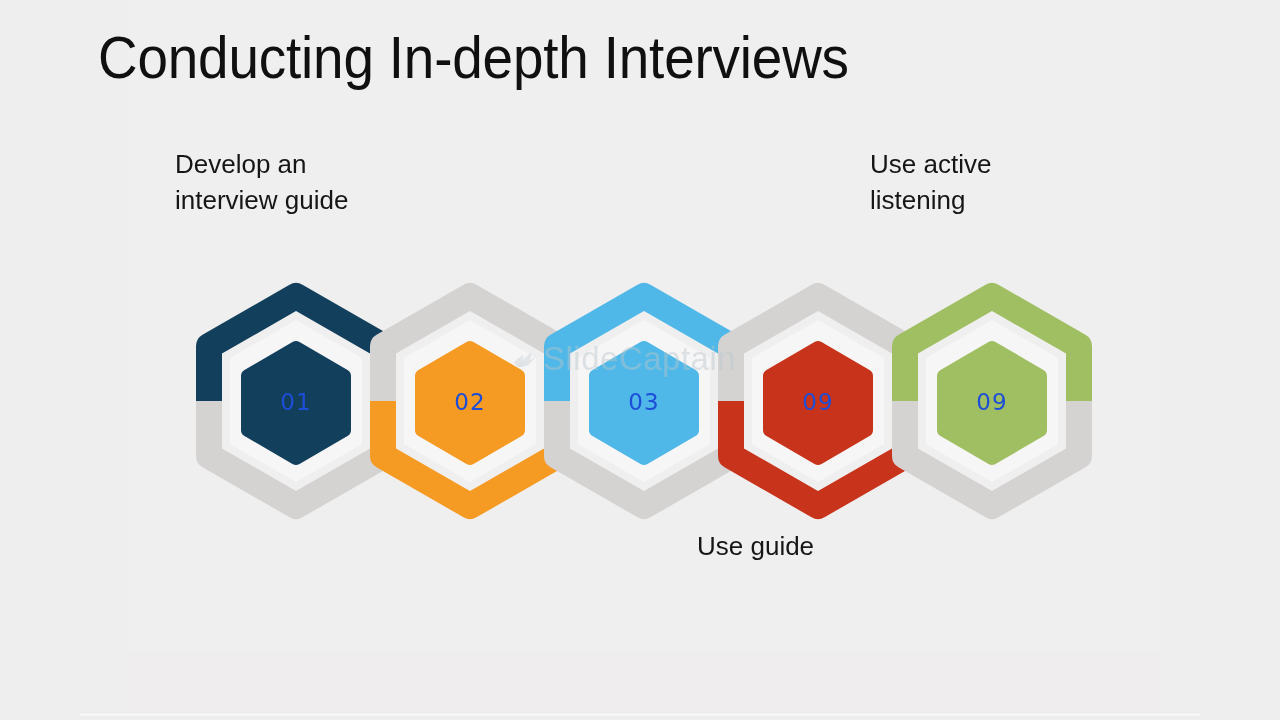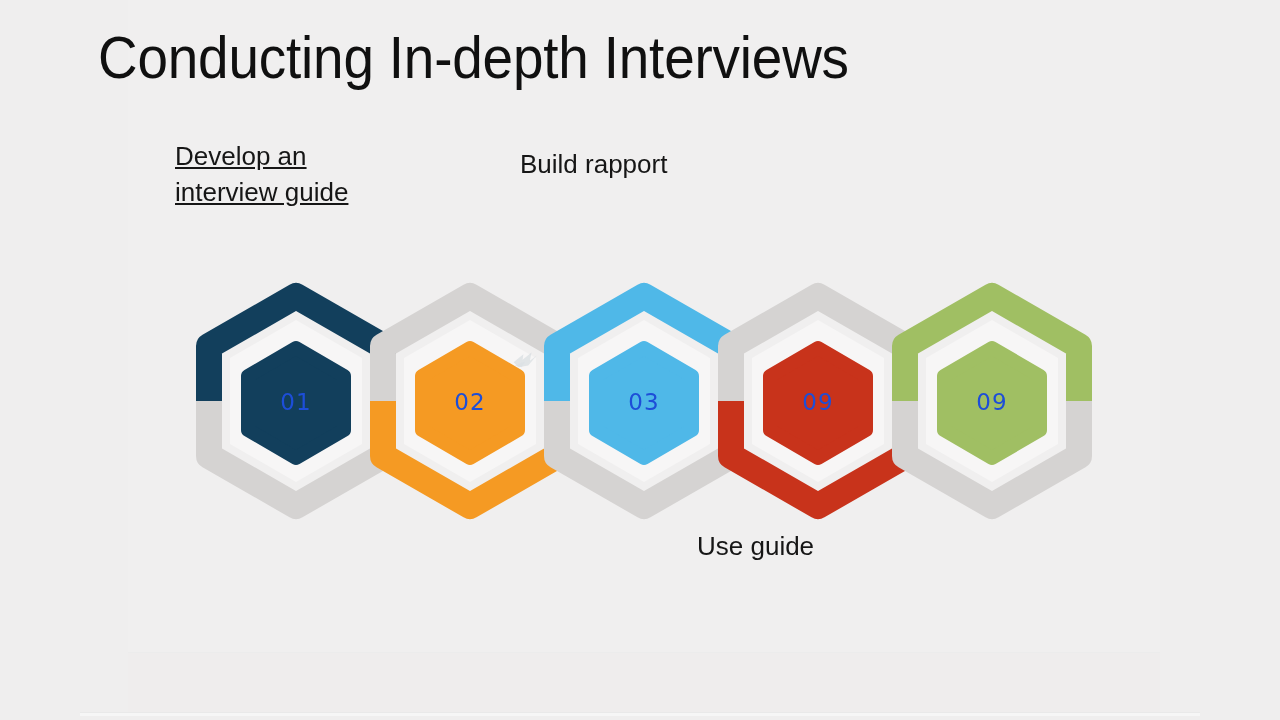--- a/index.html
+++ b/index.html
@@ -57,21 +57,21 @@
 
   
   .caption {
     position: absolute;
     font-size: 26px;
     line-height: 36px;
     color: #161616;
     font-weight: 400;
     white-space: pre-line;
   }
-  #cap-1 { left: 175px; top: 138px; width: 250px; text-decoration: underline; }
+  #cap-1 { left: 175px; top: 146px; width: 250px; }
   #cap-2 { left: 520px; top: 146px; width: 250px; }
   #cap-3 { left: 870px; top: 146px; width: 250px; }
   #cap-4 { left: 347px; top: 528px; width: 270px; }
   #cap-5 { left: 697px; top: 528px; width: 270px; }
 
   
   #watermark {
     position: absolute;
     left: 512px;
     top: 337px;
@@ -197,26 +197,28 @@
       <path d="M 992 320 L 1058 358 L 1058 444 L 992 482 L 926 444 L 926 358 Z" fill="#f7f6f6" stroke="none"></path>
       <path d="M 992 348 L 1040 376 L 1040 430 L 992 458 L 944 430 L 944 376 Z" fill="#a0bf63" stroke="#a0bf63" stroke-width="14" stroke-linejoin="round"></path>
     </g>
   </svg>
 
   <div id="watermark">
     <svg class="wm-mark" viewBox="0 0 32 32">
       <path d="M2 20 L14 10 L13 17 L24 8 L22 18 L30 12 L20 24 L8 26 Z" fill="#b9c6cd" opacity="0.8"></path>
       <path d="M3 24 L16 19 L12 26 Z" fill="#b9c6cd" opacity="0.6"></path>
     </svg>
+    <span>SlideCaptain</span>
   </div>
 
   <div class="hex-number" style="left:236px; top:389px;">01</div>
   <div class="hex-number" style="left:410px; top:389px;">02</div>
   <div class="hex-number" style="left:584px; top:389px;">03</div>
   <div class="hex-number" style="left:758px; top:389px;">09</div>
   <div class="hex-number" style="left:932px; top:389px;">09</div>
 
   <div class="caption" id="cap-1">Develop an
 interview guide</div>
-  <div class="caption" id="cap-2">Build rapport</div>
+  <div class="caption" id="cap-3">Use active
+listening</div>
   <div class="caption" id="cap-5">Use guide</div>
 
 </div>
 
 </body></html>

